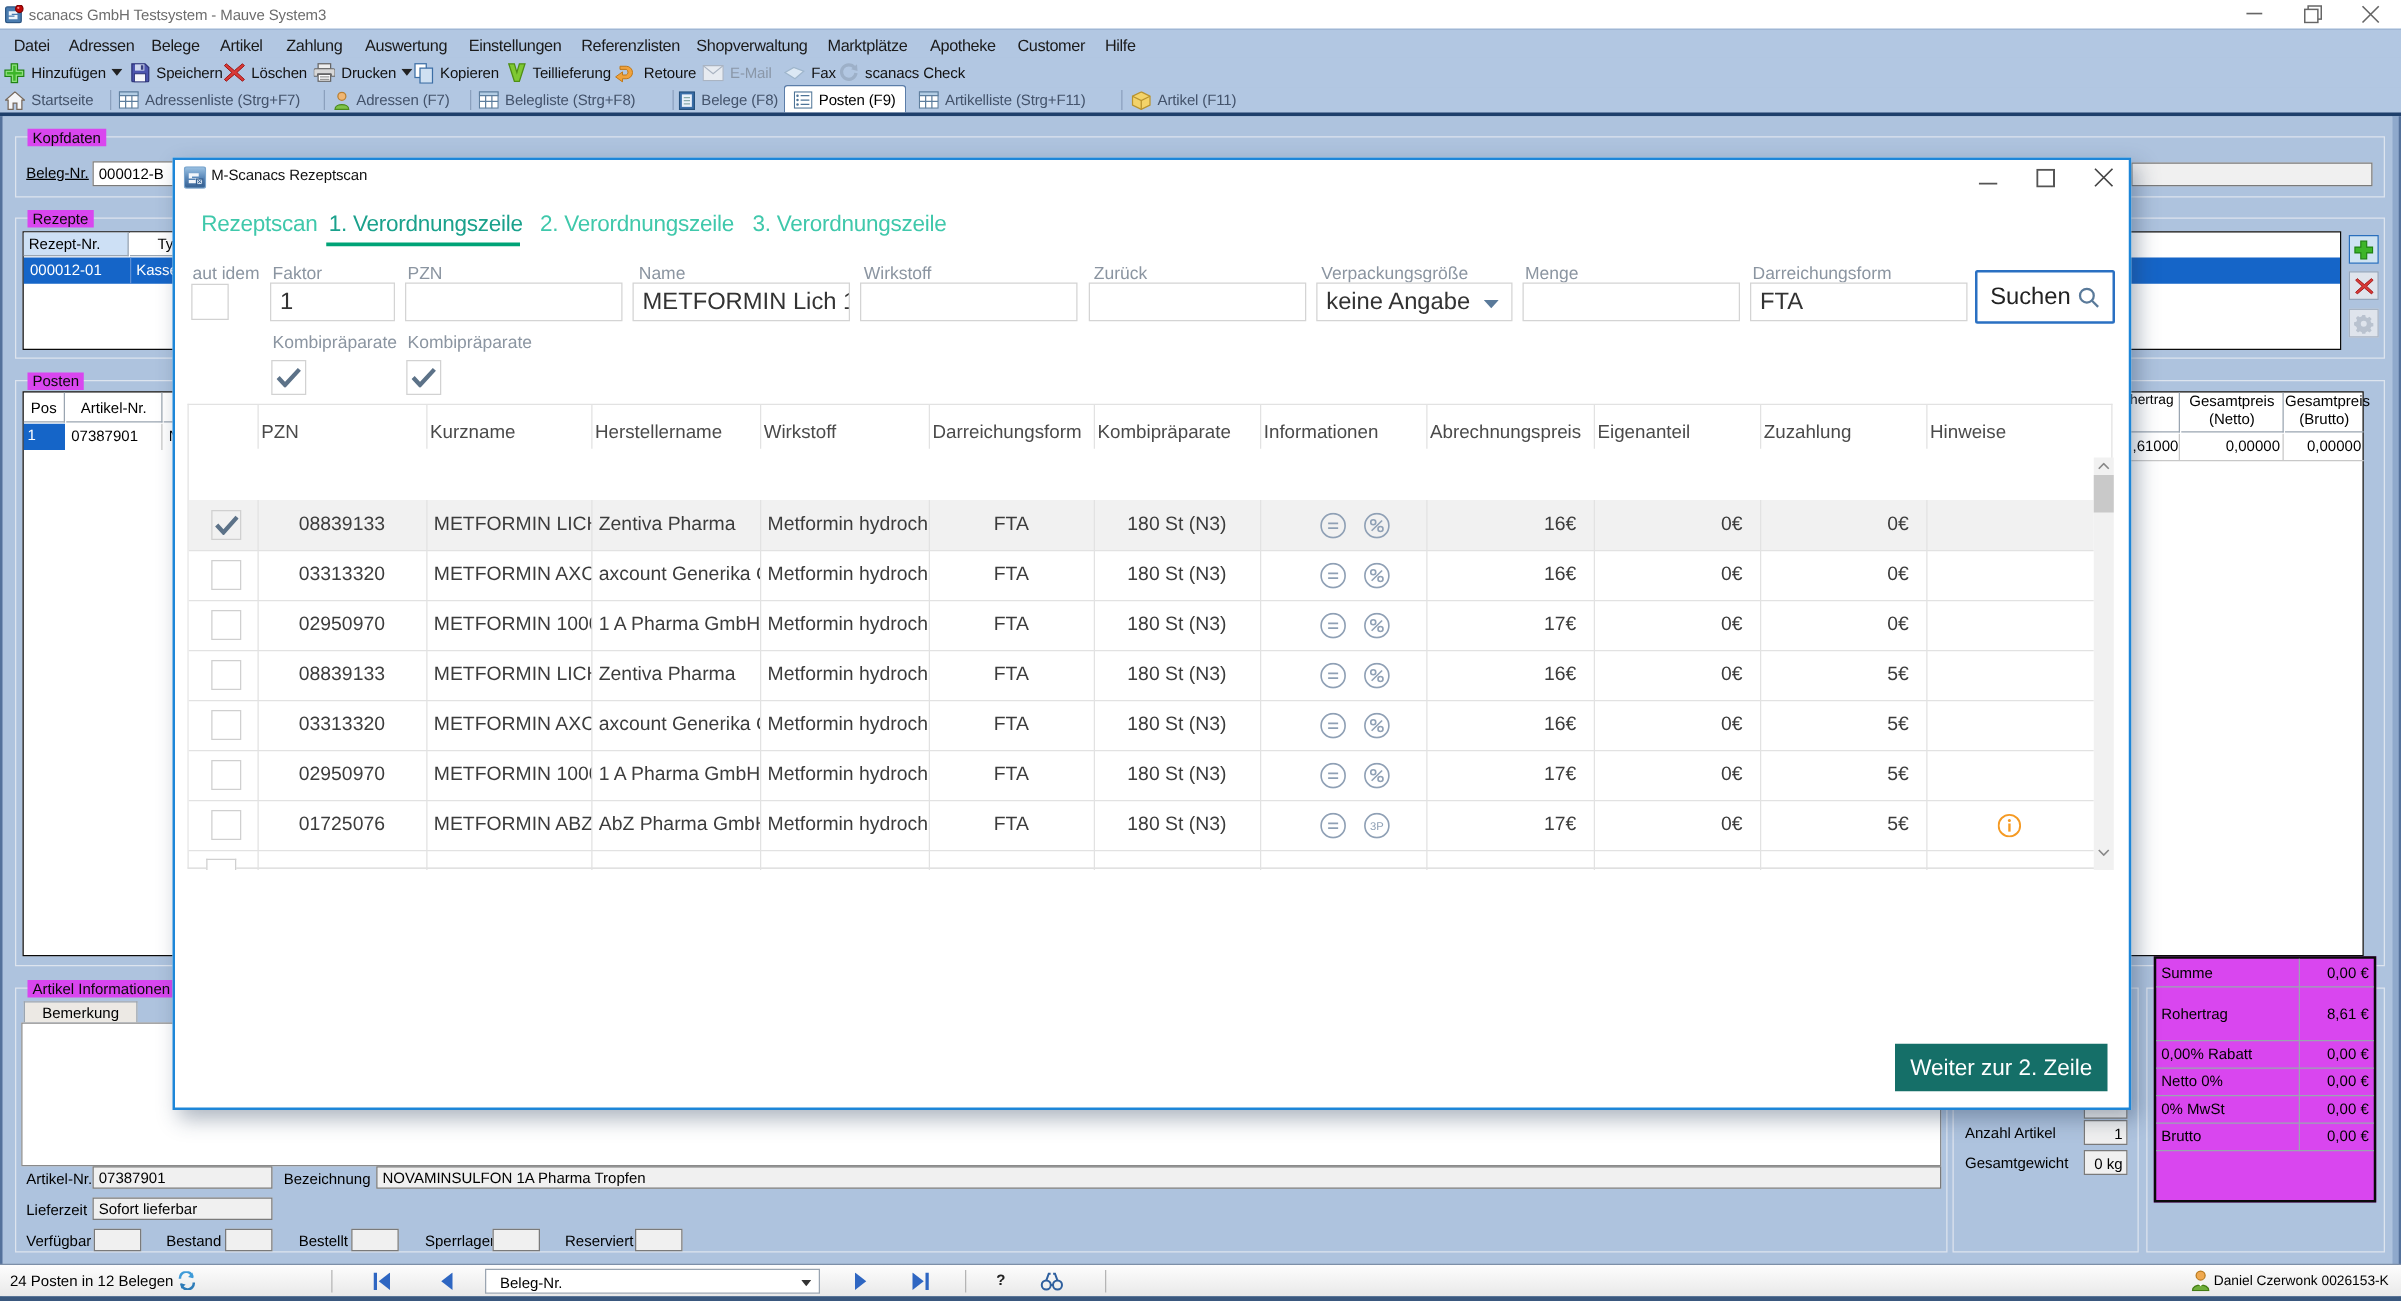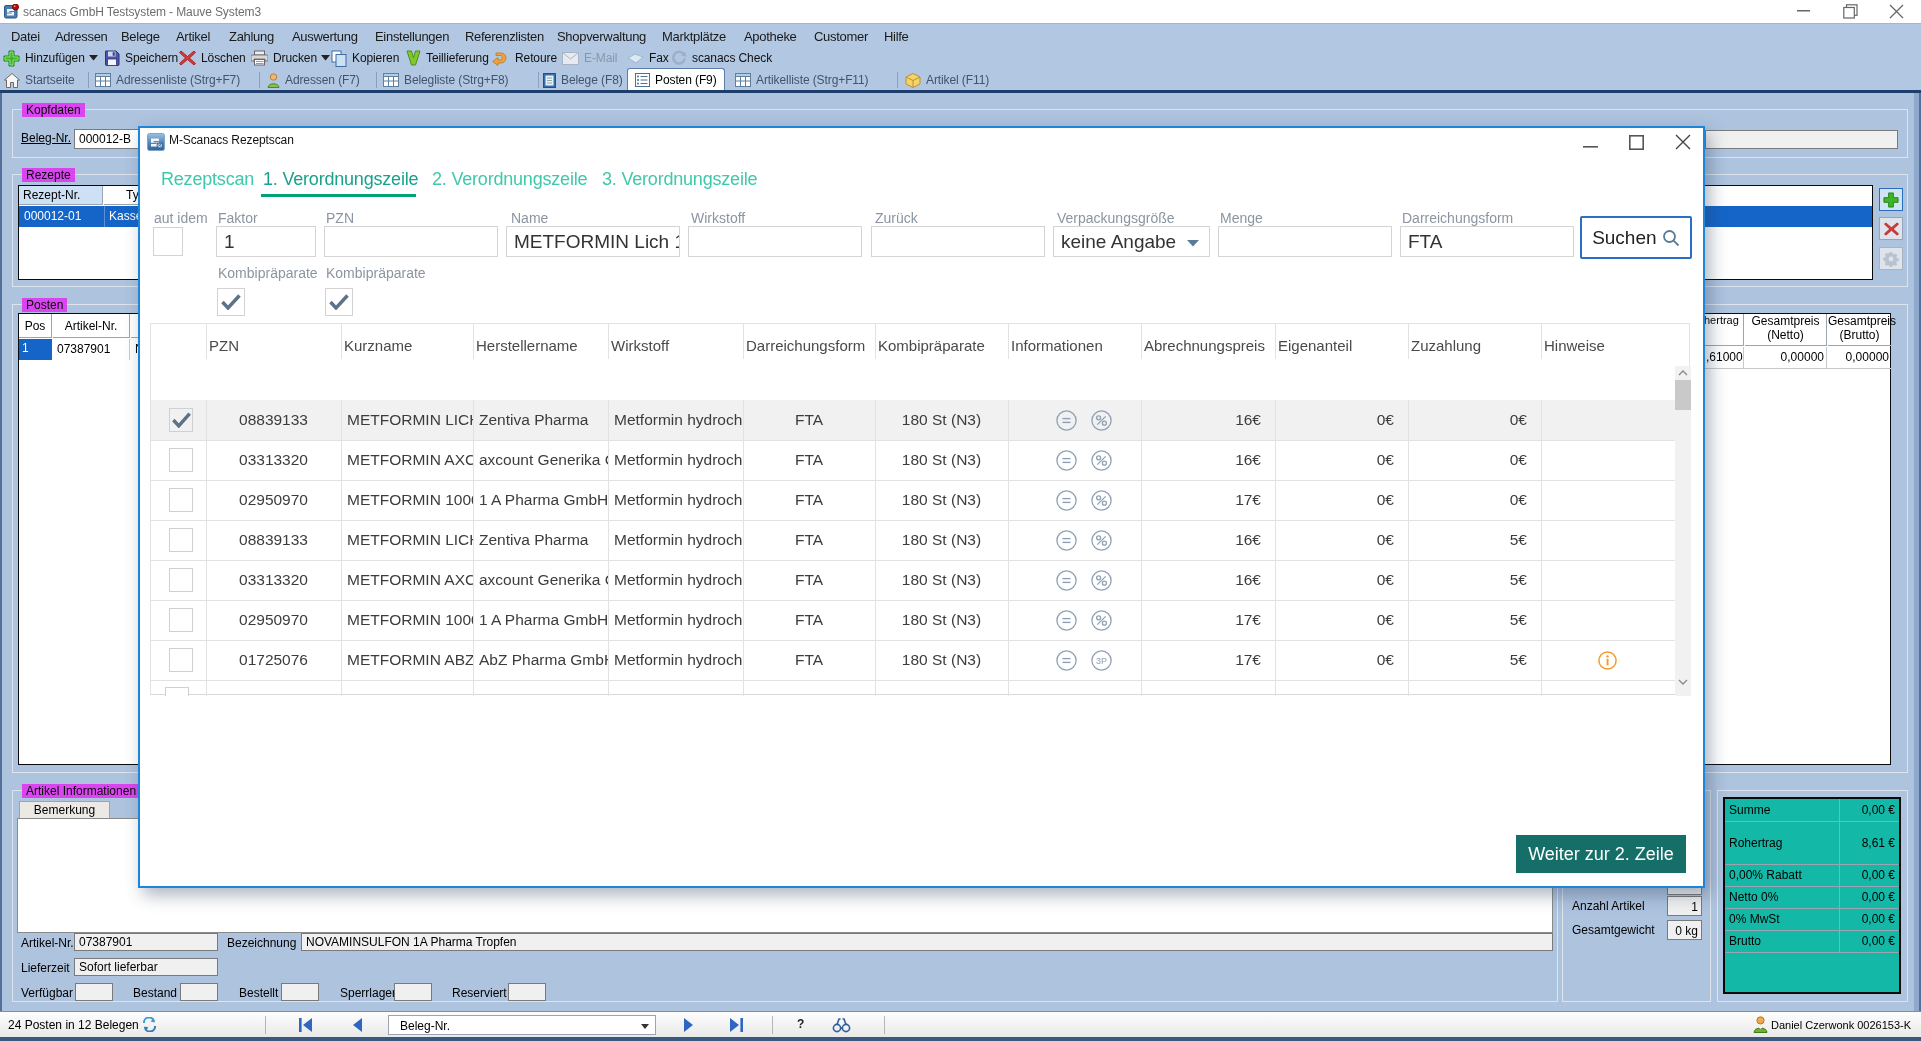--- a/index.html
+++ b/index.html
@@ -330,21 +330,21 @@
 <div class="winfield" style="left:508px; top:983px; width:38px; height:18px;"></div>
 
 <div class="grp" style="left:1562px; top:790px; width:149px; height:212px;"></div>
 <div class="winfield" style="left:1667px; top:875px; width:35px; height:20px;"></div>
 <div class="abs" style="left:1572px; top:899px; font-size:12px;">Anzahl Artikel</div>
 <div class="winfield" style="left:1667px; top:896px; width:35px; height:20px; text-align:right; padding:2px 3px;">1</div>
 <div class="abs" style="left:1572px; top:923px; font-size:12px;">Gesamtgewicht</div>
 <div class="winfield" style="left:1667px; top:920px; width:35px; height:20px; text-align:right; padding:2px 3px;">0 kg</div>
 
 <div class="grp" style="left:1717px; top:790px; width:191px; height:212px;"></div>
-<div class="abs" style="left:1723px; top:797px; width:178px; height:197px; background:#14b8a6; border:2px solid #0a0a0a;">
+<div class="abs" style="left:1723px; top:765px; width:178px; height:197px; background:#d946ef; border:2px solid #0a0a0a;">
   <table style="width:100%; border-collapse:collapse; font-size:12px;">
     <tbody>
         <tr>
           <td style="border:1px solid #9aa5b1; border-top:none; border-left:none; padding:2px 4px; height:22px;">Summe</td>
           <td style="border-bottom:1px solid #9aa5b1; padding:2px 4px; text-align:right;">0,00 €</td>
         </tr>
     <tr>
           <td style="border:1px solid #9aa5b1; border-top:none; border-left:none; padding:2px 4px; height:22px;">Rohertrag</td>
           <td style="border-bottom:1px solid #9aa5b1; padding:14px 4px; text-align:right;">8,61 €</td>
         </tr>

